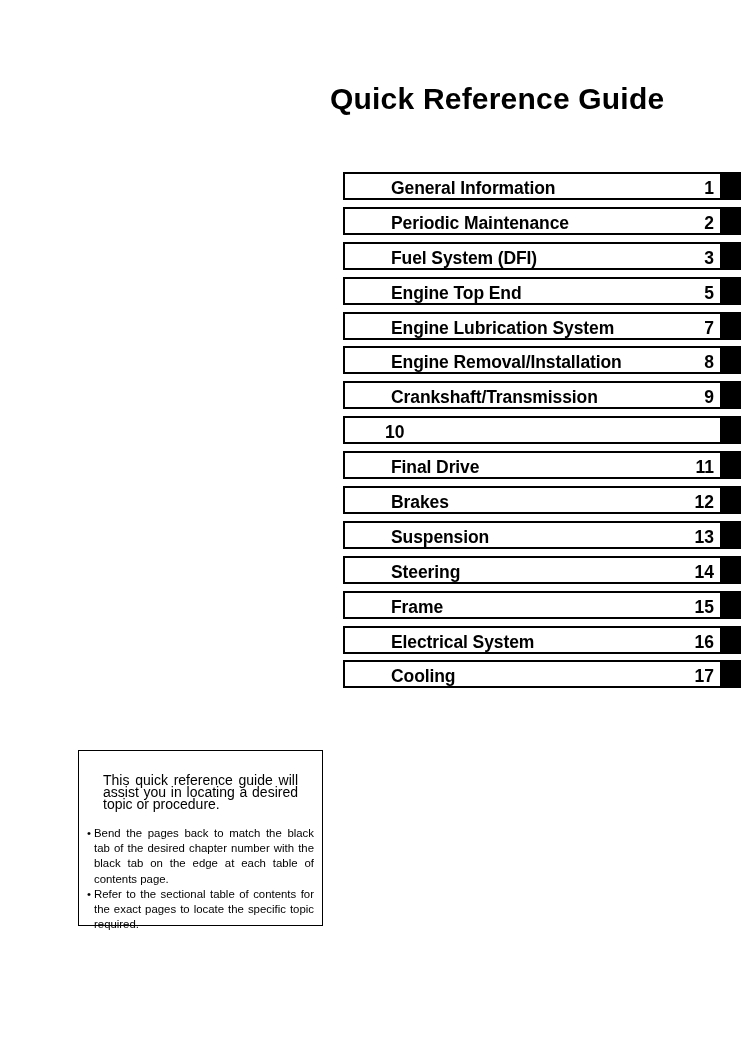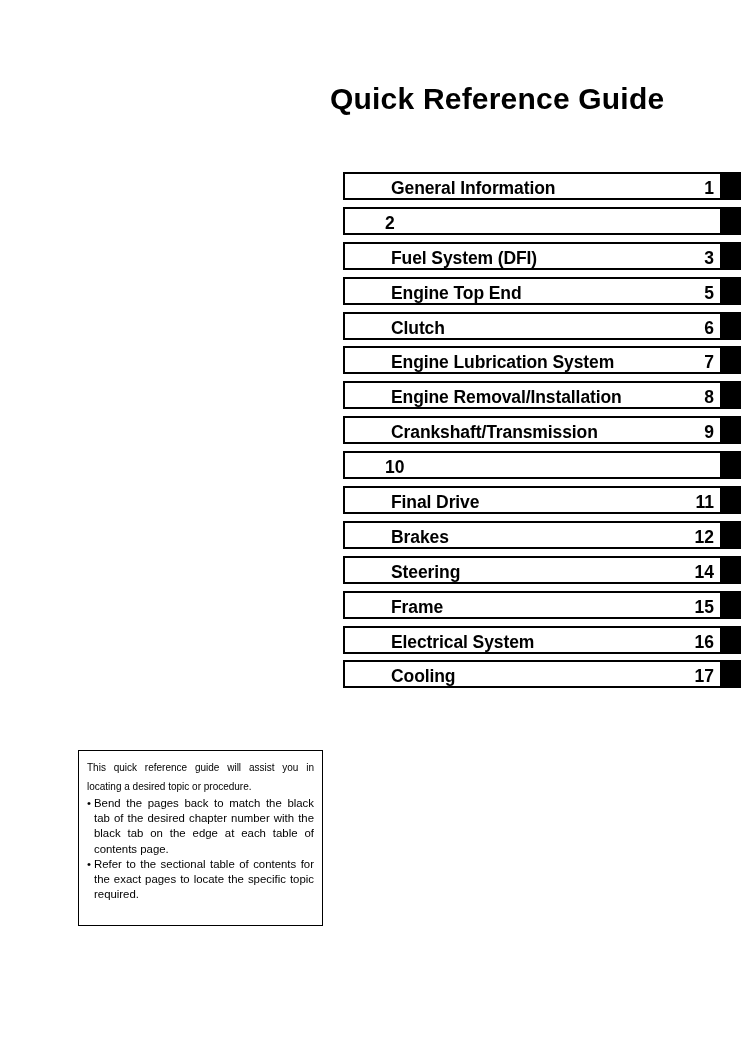--- a/index.html
+++ b/index.html
@@ -99,25 +99,25 @@
     top: 750px;
     width: 245px;
     height: 176px;
     box-sizing: border-box;
     border: 1px solid #000000;
     background: #ffffff;
     padding: 7px 8px 6px 8px;
   }
 
   .note-paragraph {
-    font-size: 10px;
-    line-height: 19px;
+    font-size: 14px;
+    line-height: 12px;
     text-align: justify;
     text-justify: inter-word;
-    margin: 0;
+    margin: 16px;
   }
 
   .note-bullet {
     font-size: 11.4px;
     line-height: 15.2px;
     text-align: justify;
     text-justify: inter-word;
     margin: 0;
     padding-left: 7px;
     position: relative;
@@ -138,47 +138,41 @@
 
 <div class="chapter-row">
       <div class="chapter-box">
         <span class="chapter-title">General Information</span>
         <span class="chapter-number">1</span>
       </div>
       <div class="chapter-tab"></div>
     </div>
     <div class="chapter-row">
       <div class="chapter-box">
+        <span class="chapter-title">Periodic Maintenance</span>
         <span class="chapter-number">2</span>
       </div>
       <div class="chapter-tab"></div>
     </div>
     <div class="chapter-row">
       <div class="chapter-box">
         <span class="chapter-title">Fuel System (DFI)</span>
         <span class="chapter-number">3</span>
       </div>
       <div class="chapter-tab"></div>
     </div>
     <div class="chapter-row">
       <div class="chapter-box">
         <span class="chapter-title">Engine Top End</span>
         <span class="chapter-number">5</span>
       </div>
       <div class="chapter-tab"></div>
     </div>
     <div class="chapter-row">
       <div class="chapter-box">
-        <span class="chapter-title">Clutch</span>
-        <span class="chapter-number">6</span>
-      </div>
-      <div class="chapter-tab"></div>
-    </div>
-    <div class="chapter-row">
-      <div class="chapter-box">
         <span class="chapter-title">Engine Lubrication System</span>
         <span class="chapter-number">7</span>
       </div>
       <div class="chapter-tab"></div>
     </div>
     <div class="chapter-row">
       <div class="chapter-box">
         <span class="chapter-title">Engine Removal/Installation</span>
         <span class="chapter-number">8</span>
       </div>
@@ -201,20 +195,27 @@
       <div class="chapter-box">
         <span class="chapter-title">Final Drive</span>
         <span class="chapter-number">11</span>
       </div>
       <div class="chapter-tab"></div>
     </div>
     <div class="chapter-row">
       <div class="chapter-box">
         <span class="chapter-title">Brakes</span>
         <span class="chapter-number">12</span>
+      </div>
+      <div class="chapter-tab"></div>
+    </div>
+    <div class="chapter-row">
+      <div class="chapter-box">
+        <span class="chapter-title">Suspension</span>
+        <span class="chapter-number">13</span>
       </div>
       <div class="chapter-tab"></div>
     </div>
     <div class="chapter-row">
       <div class="chapter-box">
         <span class="chapter-title">Steering</span>
         <span class="chapter-number">14</span>
       </div>
       <div class="chapter-tab"></div>
     </div>

